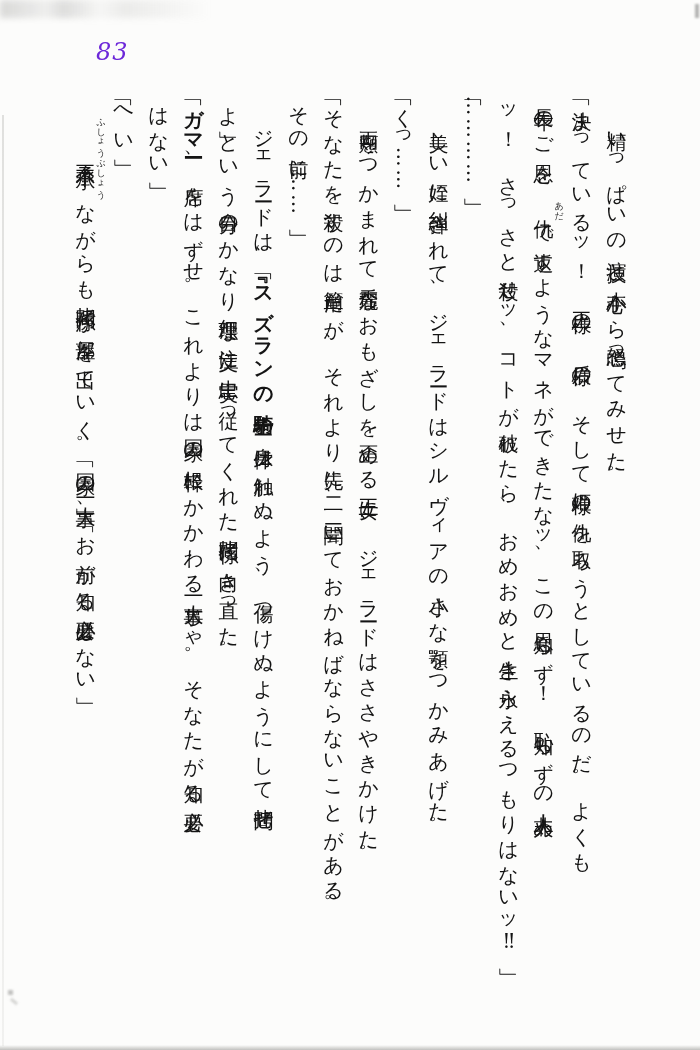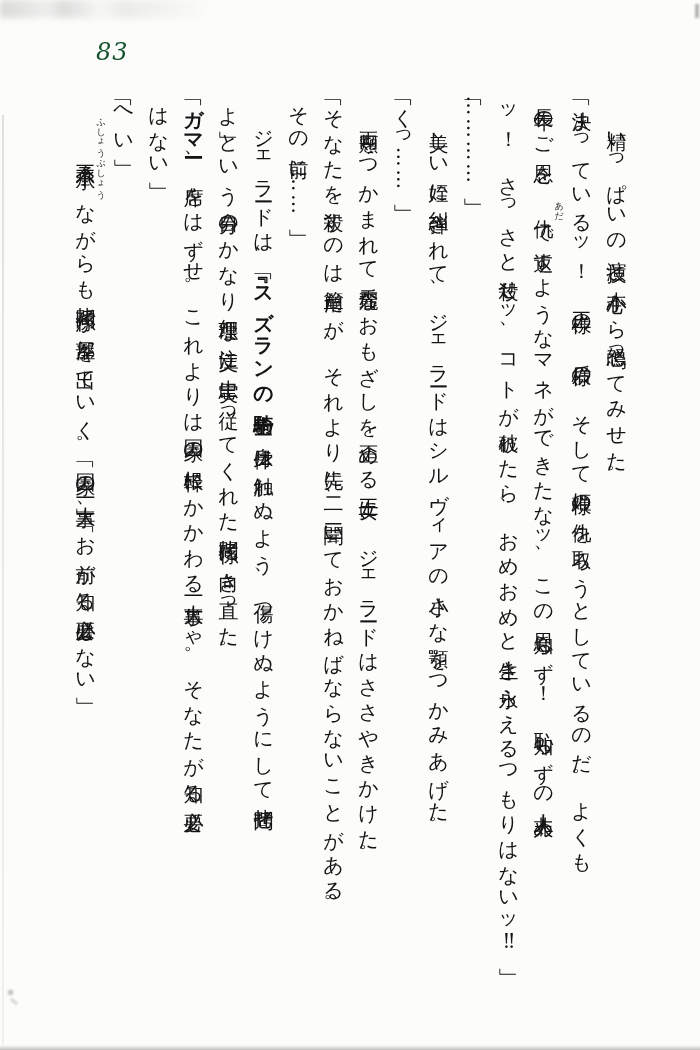--- a/index.html
+++ b/index.html
@@ -18,21 +18,21 @@
     font-family: "DejaVu Serif", "Liberation Serif", serif;
     color: #161616;
   }
   .page-number {
     position: absolute;
     top: 38px;
     left: 96px;
     font-size: 24px;
     font-style: italic;
     letter-spacing: 1px;
-    color: #14532d;
+    color: #6d28d9;
   }
   .text-area {
     position: absolute;
     top: 93px;
     right: 66px;
     height: 915px;
     writing-mode: vertical-rl;
     text-orientation: mixed;
     font-size: 20px;
     letter-spacing: 2.5px;

